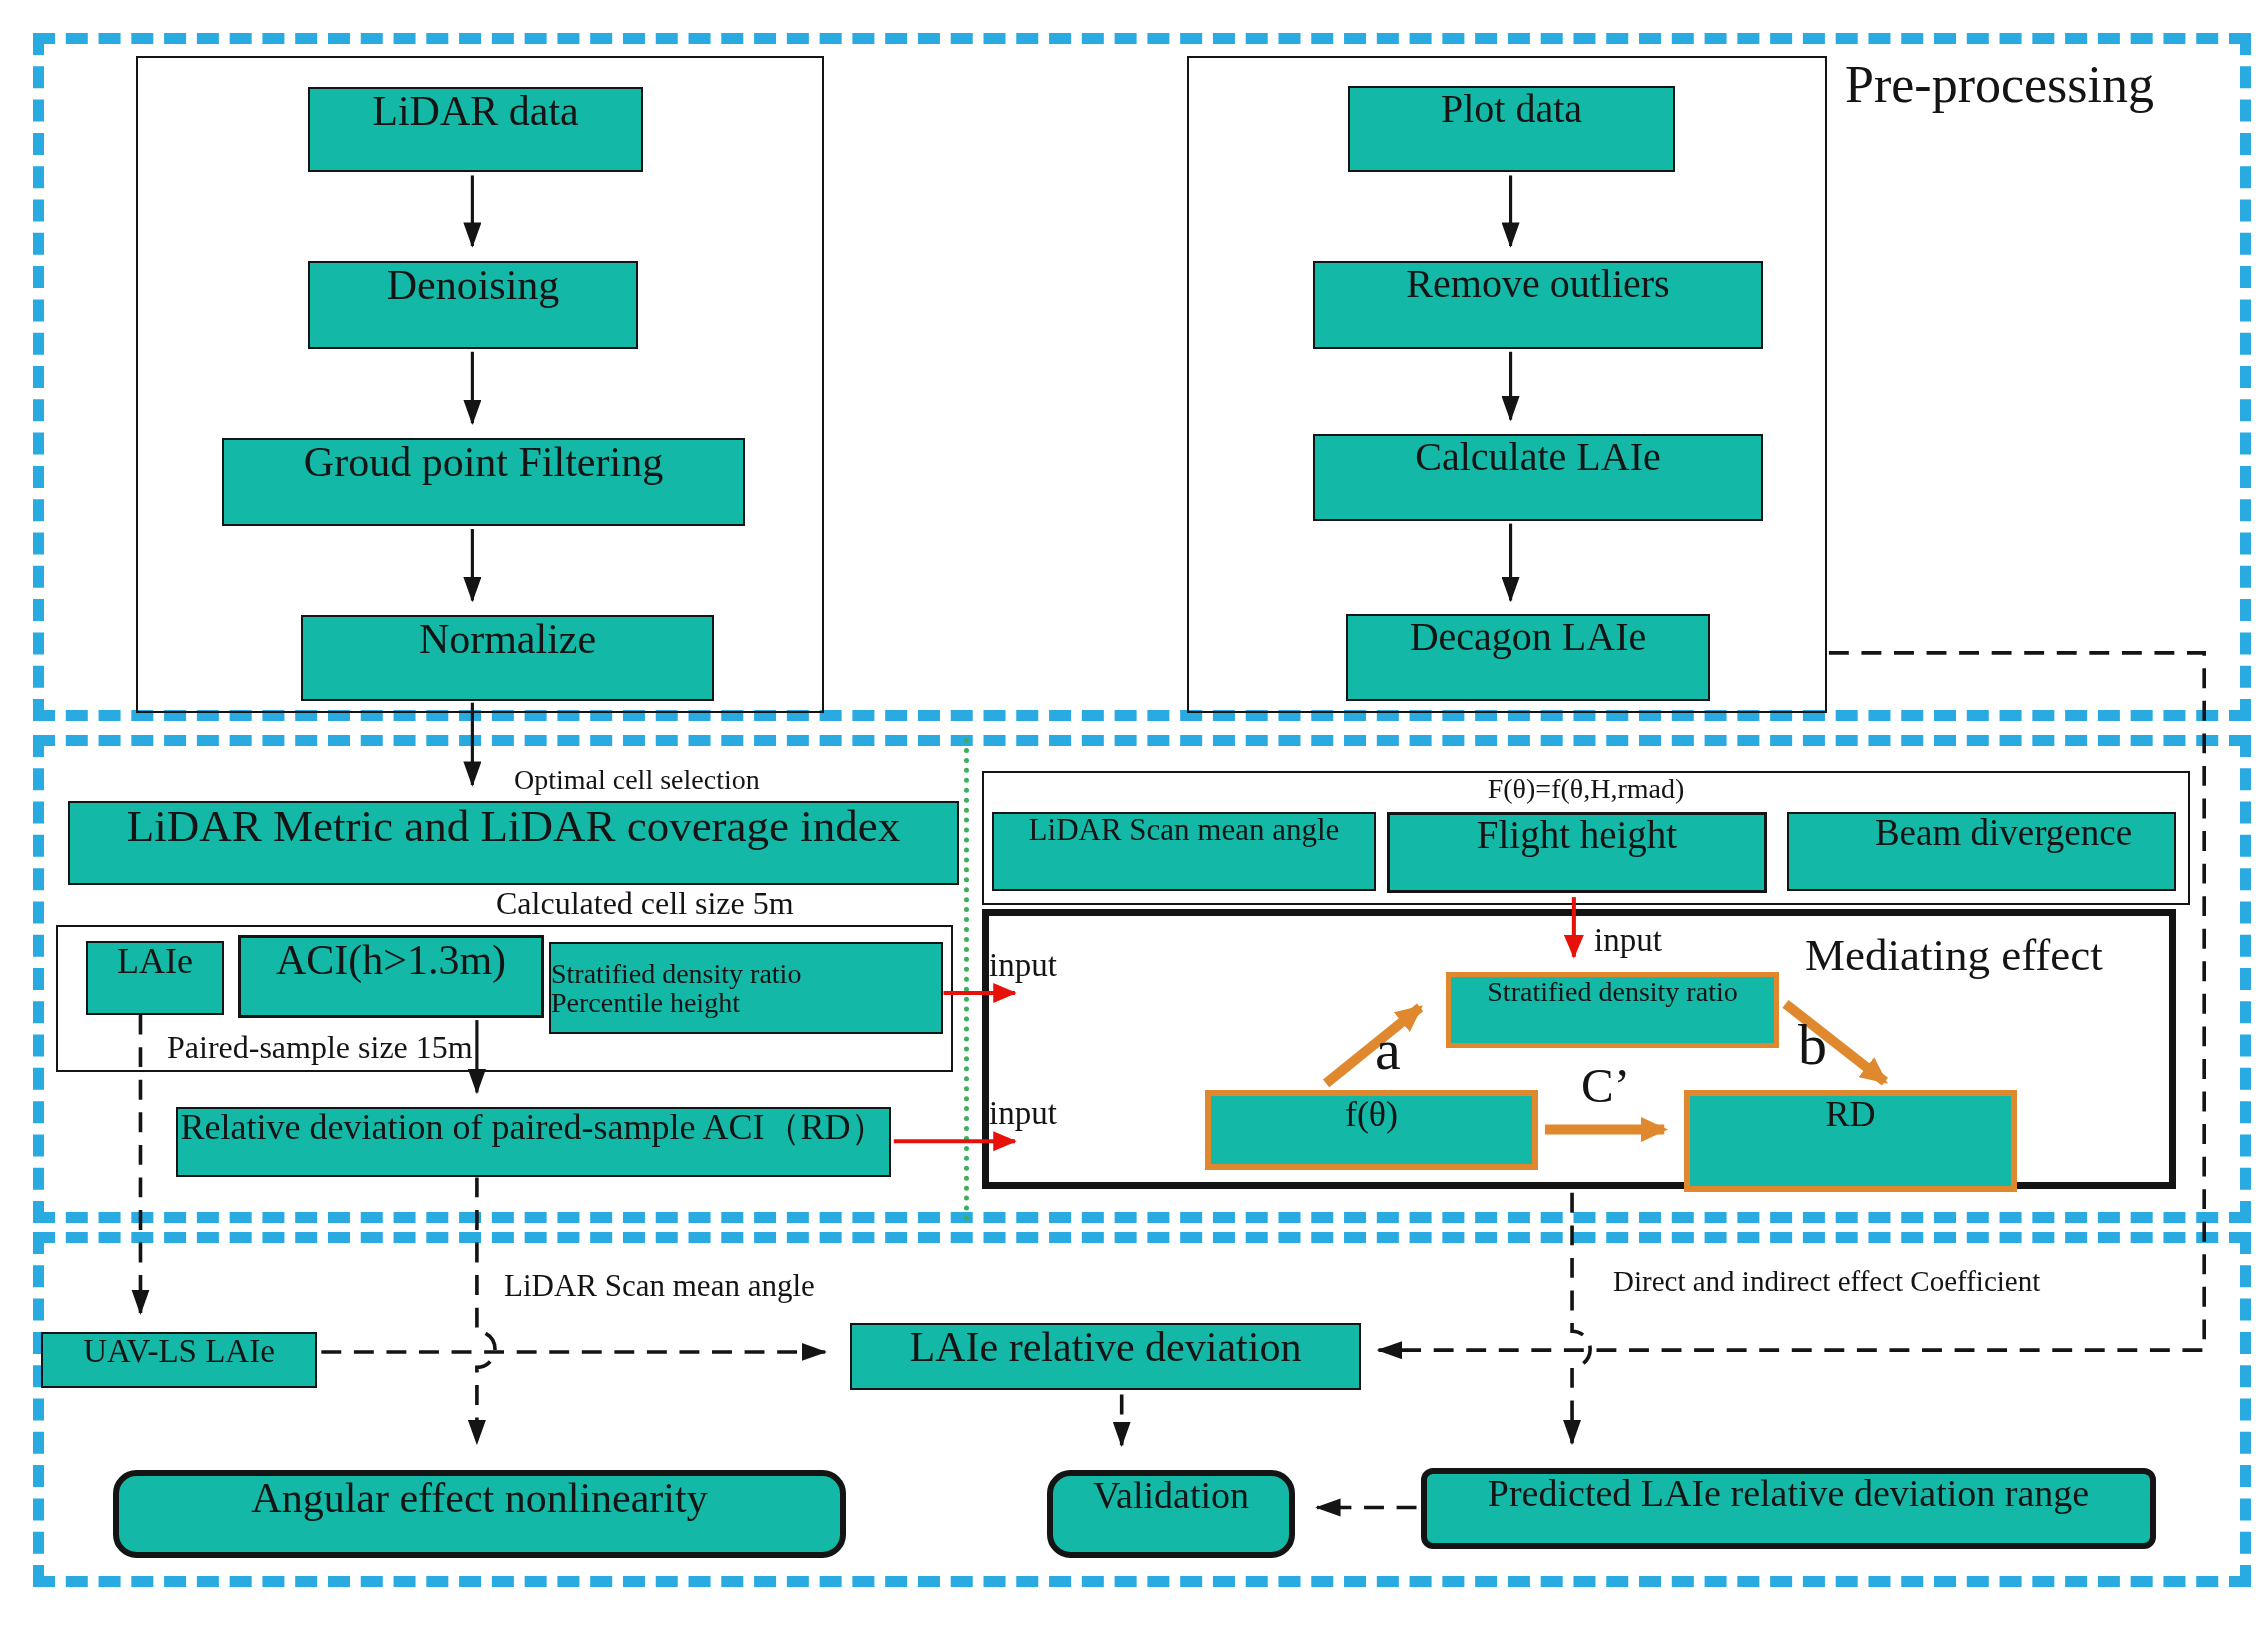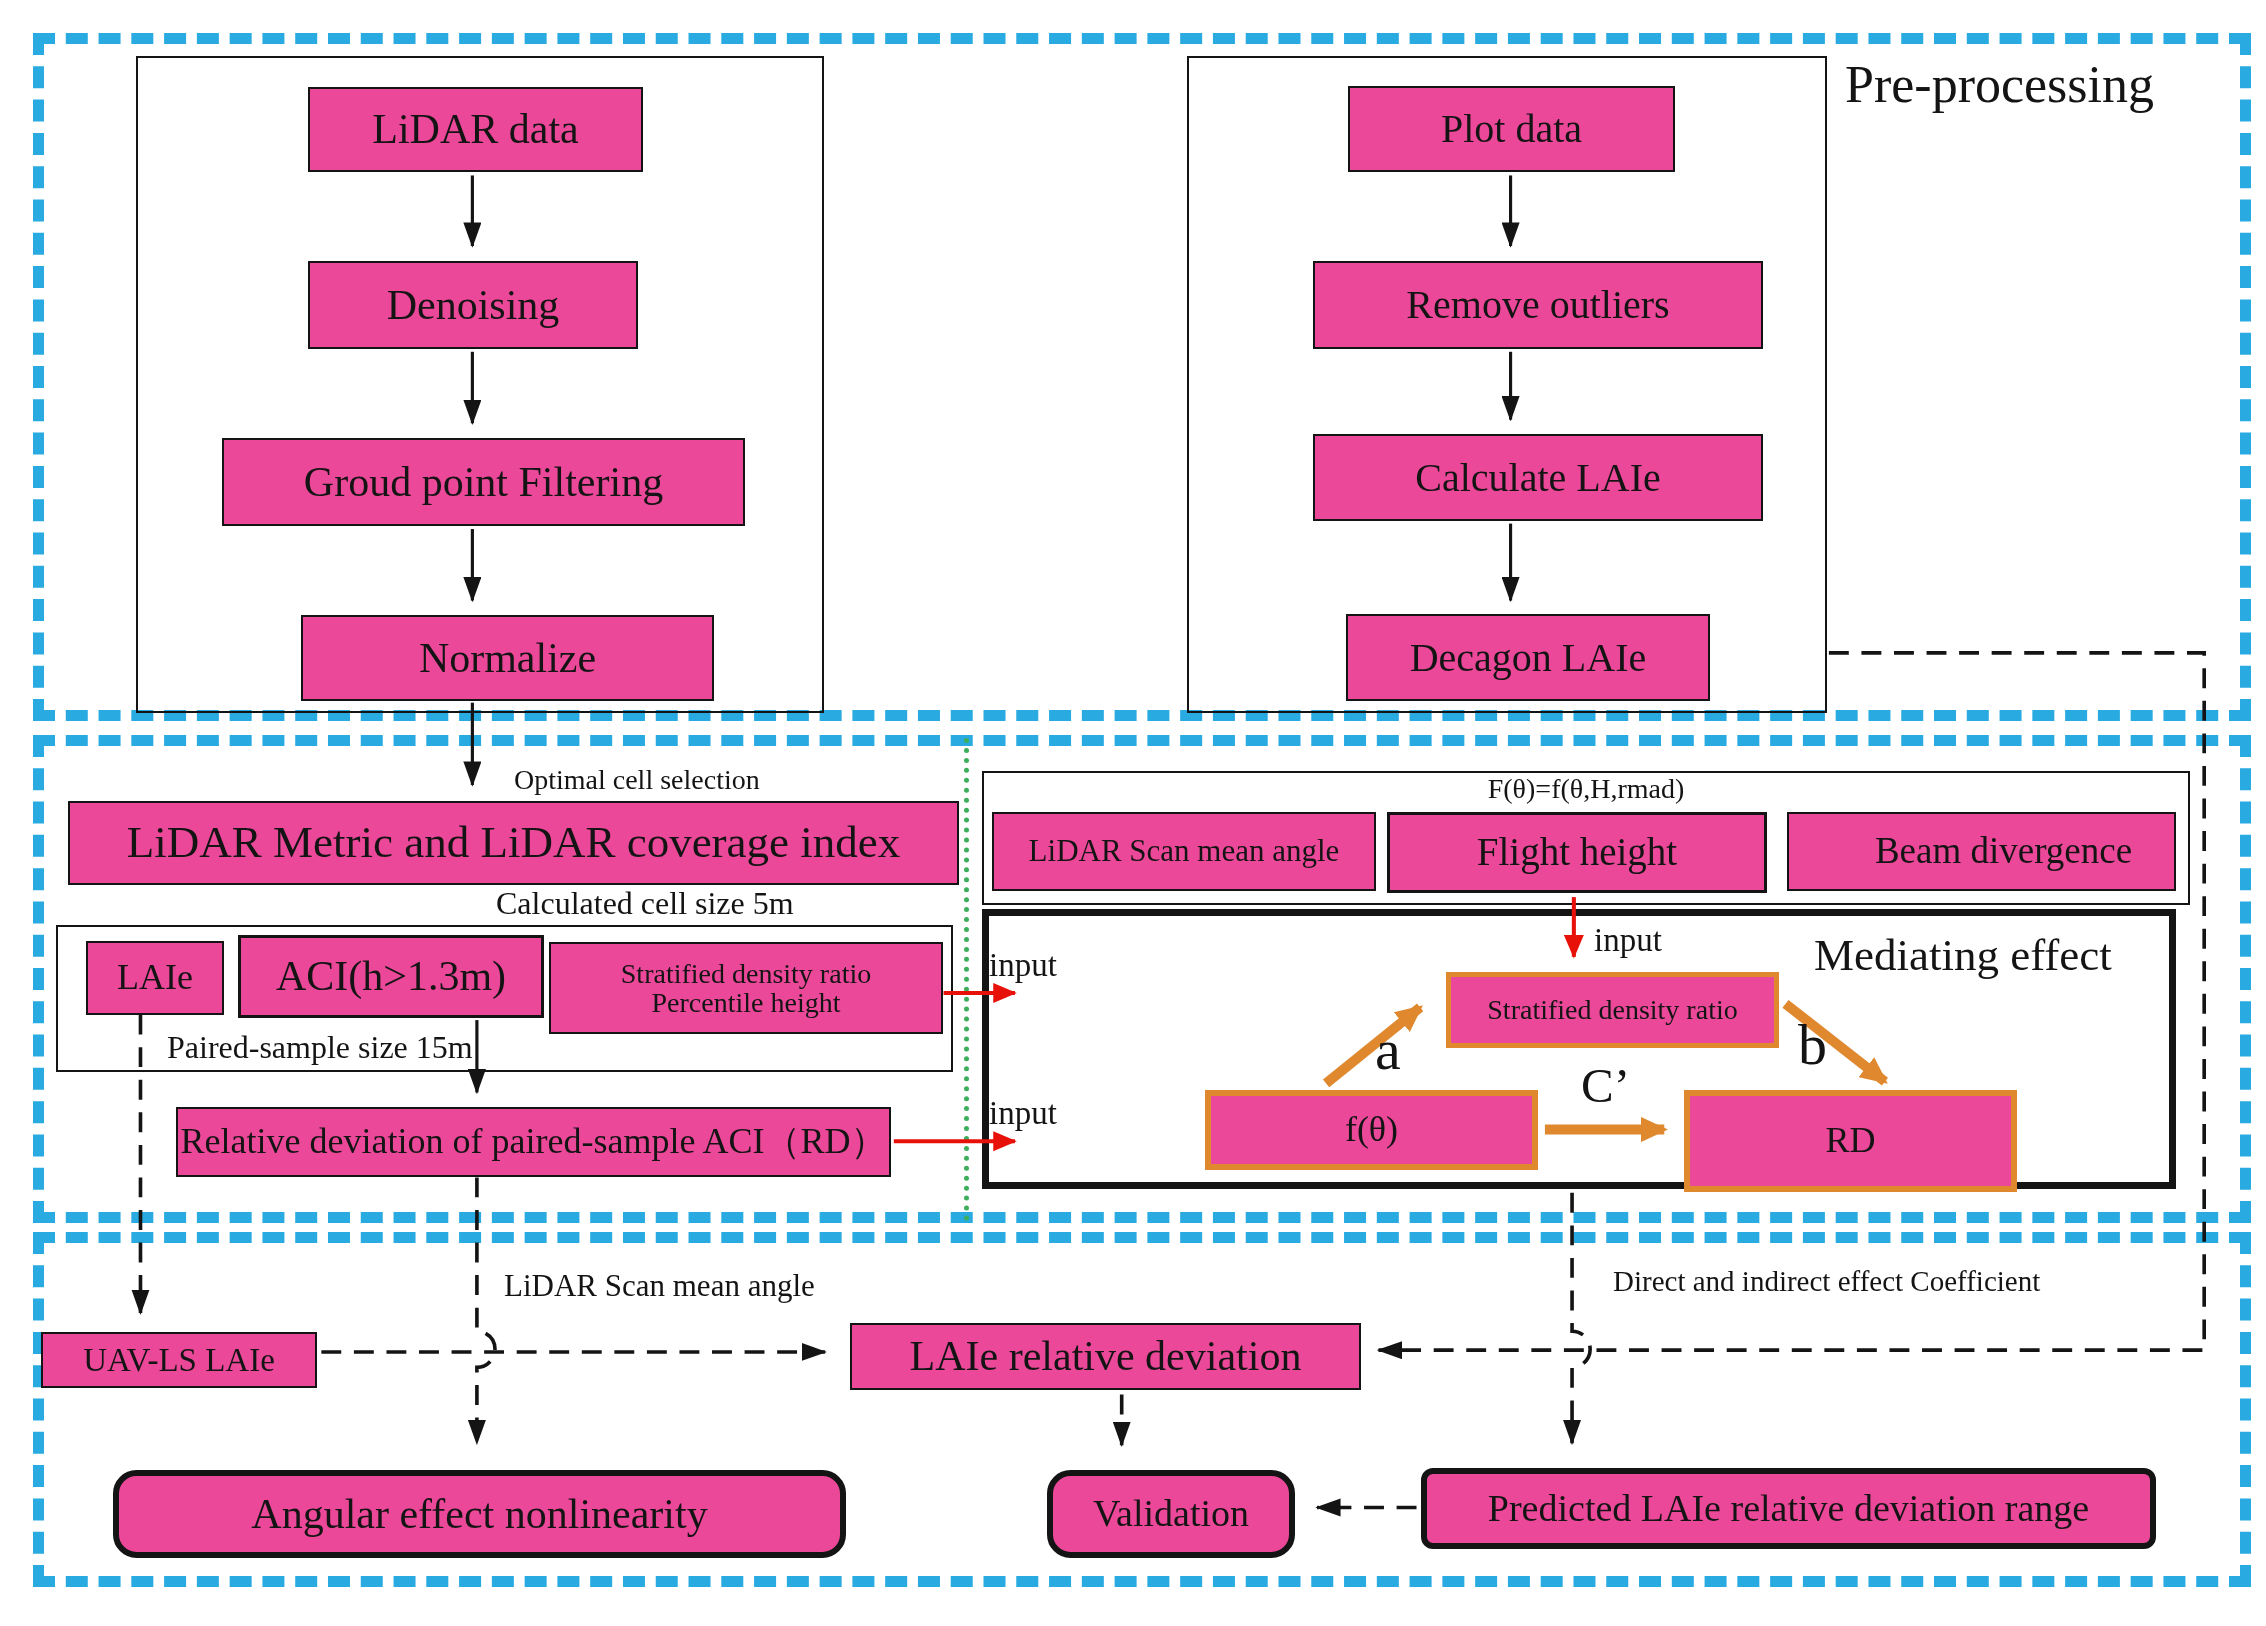--- a/index.html
+++ b/index.html
@@ -20,21 +20,21 @@
     border:11.8px dashed var(--border-blue);
     z-index:1;background:transparent;
   }
   .container{
     position:absolute;box-sizing:border-box;border:2.7px solid var(--ink);
     background:transparent;z-index:3;
   }
   .container.thick{border-width:7.2px;}
   .nb{
     position:absolute;box-sizing:border-box;border:2.7px solid var(--ink);
-    background:#ec4899;display:flex;align-items:center;justify-content:center;
+    background:#14b8a6;display:flex;align-items:flex-start;justify-content:center;
     text-align:center;line-height:1.05;z-index:10;white-space:nowrap;
   }
   .nb.b4{border-width:3.6px;}
   .nb.orange{border:5.4px solid var(--accent-orange);}
   .nb.orange.b7{border-width:6.3px;}
   .nb.round{border-width:6.3px;border-radius:23.5px;}
   .nb.wrap{white-space:normal;}
   .lbl{
     position:absolute;z-index:12;white-space:nowrap;line-height:1.05;
   }
@@ -168,21 +168,21 @@
       <span>LiDAR Scan mean angle</span>
     </div>
   <div class="nb b4" style="left:1387px;top:812px;width:380px;height:81px;font-size:39px;">
       <span>Flight height</span>
     </div>
   <div class="nb" style="left:1787px;top:812px;width:389px;height:79px;font-size:37px;padding-left:44px;">
       <span>Beam divergence</span>
     </div>
   <div class="lbl" style="left:1594px;top:923px;font-size:33px;">input</div>
 
-  <div class="lbl" style="left:1805px;top:932px;font-size:45px;margin-left:9px;">Mediating effect</div>
+  <div class="lbl" style="left:1805px;top:932px;font-size:45px;">Mediating effect</div>
   <div class="nb orange" style="left:1446px;top:972px;width:333px;height:76px;font-size:28px;">
       <span>Stratified density ratio</span>
     </div>
   <div class="nb orange b7" style="left:1205px;top:1090px;width:333px;height:80px;font-size:36px;">
       <span>f(θ)</span>
     </div>
   <div class="nb orange b7" style="left:1684px;top:1090px;width:333px;height:102px;font-size:36px;">
       <span>RD</span>
     </div>
   <div class="lbl" style="left:1375px;top:1020px;font-size:58px;">a</div>

